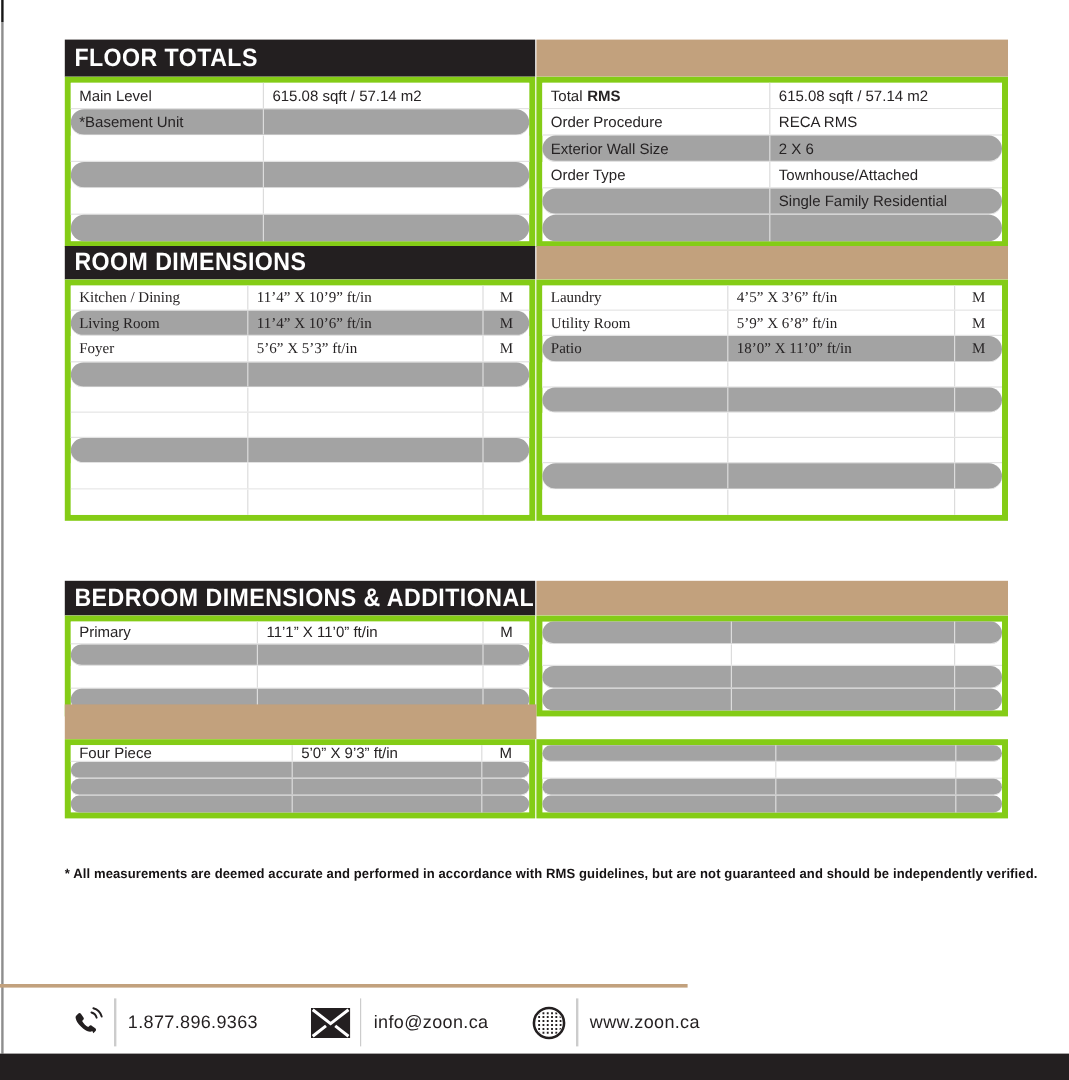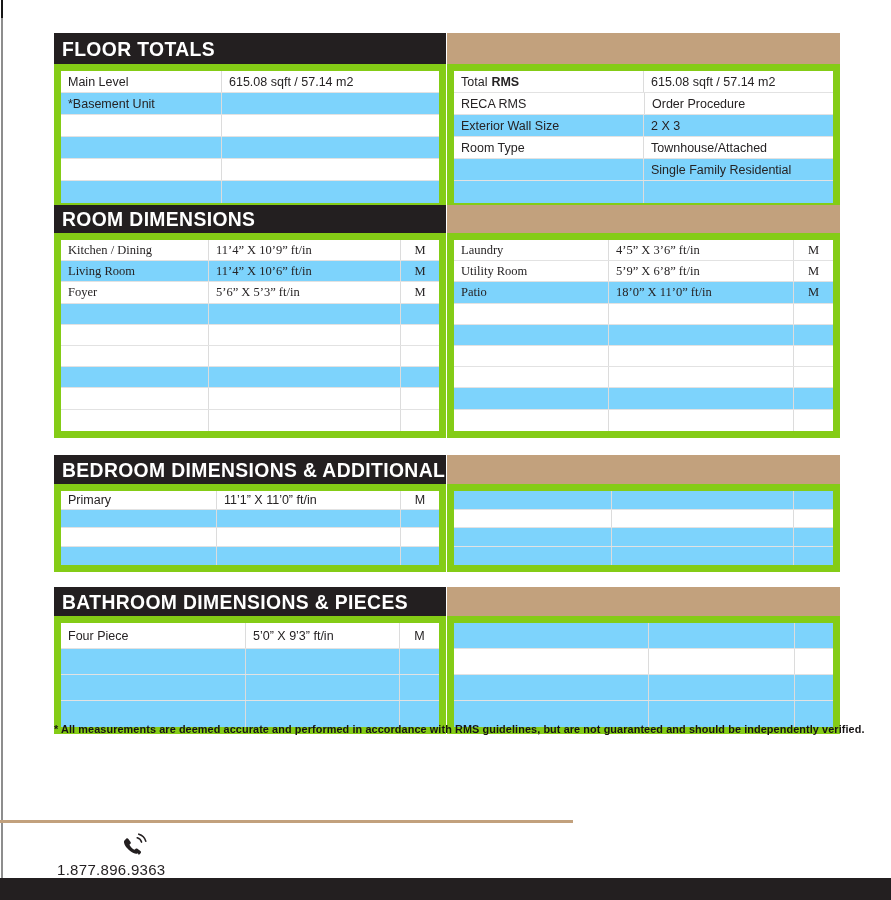--- a/index.html
+++ b/index.html
@@ -18,56 +18,56 @@
     display:flex;align-items:center;padding-left:8px;
   }
   .head-black .title{
     color:#ffffff;font-weight:700;font-size:21px;letter-spacing:.4px;
     transform:scaleX(.92);transform-origin:left center;white-space:nowrap;
   }
   .head-tan{background:#c2a17d;width:393px;}
   .h31{height:31px}.h28{height:28px}.h29{height:29px}
   .tbl-pair{display:flex;gap:1px;}
   .tbl{
-    width:392px;box-sizing:border-box;border:7px solid #84cc16;background:#fff;
+    width:392px;box-sizing:border-box;border:5px solid #84cc16;background:#fff;
   }
   .tbl-r{width:393px;}
   .trow{display:flex;box-sizing:border-box;border-bottom:1px solid #e2e2e2;background:#fff;}
   .trow:last-child{border-bottom:none;}
-  .trow.shaded{background:#7dd3fc;}
+  .trow.shaded{background:#a3a3a3;border-radius:11px;}
   .tcell{
     box-sizing:border-box;display:flex;align-items:center;
     padding:0 7px;font-size:12.5px;white-space:nowrap;overflow:hidden;color:#262324;
   }
   .tcell + .tcell{border-left:1px solid #dcdcdc;}
   .tcell b{font-weight:700;margin-left:4px;}
   .col-unit{justify-content:center;padding:0;}
   .col-value{flex:1;}
   
   .rh22 .trow{height:22px;}
   .rh21 .trow{height:21.2px;font-family:Liberation Serif, serif;}
   .rh18 .trow{height:18.5px;justify-content:flex-end;}
-  .rh19 .trow{height:26px;justify-content:flex-end;}
+  .rh19 .trow{height:14px;justify-content:flex-end;}
   
   .t-floor-left  .col-label{width:160px;}
   .t-floor-right .col-label{width:189px;}
   .t-room-left   .col-label{width:147px;}  .t-room-left  .col-unit{width:39px;}
   .t-room-right  .col-label{width:154px;}  .t-room-right .col-unit{width:40px;}
   .t-bed-left    .col-label{width:155px;}  .t-bed-left   .col-unit{width:39px;}
   .t-bed-right   .col-label{width:157px;}  .t-bed-right  .col-unit{width:40px;}
   .t-bath-left   .col-label{width:184px;}  .t-bath-left  .col-unit{width:40px;}
   .t-bath-right  .col-label{width:194px;}  .t-bath-right .col-unit{width:39px;}
 
   .disclaimer{
     position:absolute;left:54px;top:723px;width:800px;margin:0;
     font-size:11.2px;font-weight:600;letter-spacing:.1px;color:#161314;white-space:nowrap;
     transform:scaleX(.97);transform-origin:left center;
   }
   .tan-line{position:absolute;left:0;top:820px;width:573px;height:3px;background:#c2a17d;}
-  .footer{position:absolute;left:57px;top:831px;height:42px;display:flex;align-items:center;flex-direction:column;}
+  .footer{position:absolute;left:57px;top:831px;height:42px;display:flex;align-items:center;}
   .f-icon{display:flex;align-items:center;justify-content:center;}
   .f-div{width:1.5px;height:40px;background:#cccccc;margin:0 10px 0 8px;}
   .f-text{font-size:15px;letter-spacing:.3px;color:#231f20;}
   .gap1{margin-right:44px;} .gap2{margin-right:36px;}
   .bottom-bar{position:absolute;left:0;top:878px;width:891px;height:22px;background:#231f20;}
 </style>
 </head>
 <body>
 
 <div class="page">
@@ -106,29 +106,29 @@
             <div class="tcell col-label"></div>
             <div class="tcell col-value"></div>
           </div>
         </div>
       <div class="tbl tbl-r rh22 t-floor-right">
           <div class="trow">
             <div class="tcell col-label">Total<b>RMS</b></div>
             <div class="tcell col-value">615.08 sqft / 57.14 m2</div>
           </div>
           <div class="trow">
+            <div class="tcell col-label">Order Procedure</div>
             <div class="tcell col-value">RECA RMS</div>
-            <div class="tcell col-label">Order Procedure</div>
           </div>
           <div class="trow shaded">
             <div class="tcell col-label">Exterior Wall Size</div>
-            <div class="tcell col-value">2 X 3</div>
-          </div>
-          <div class="trow">
-            <div class="tcell col-label">Room Type</div>
+            <div class="tcell col-value">2 X 6</div>
+          </div>
+          <div class="trow">
+            <div class="tcell col-label">Order Type</div>
             <div class="tcell col-value">Townhouse/Attached</div>
           </div>
           <div class="trow shaded">
             <div class="tcell col-label"></div>
             <div class="tcell col-value">Single Family Residential</div>
           </div>
           <div class="trow shaded">
             <div class="tcell col-label"></div>
             <div class="tcell col-value"></div>
           </div>
@@ -234,21 +234,21 @@
           </div>
           <div class="trow">
             <div class="tcell col-label"></div>
             <div class="tcell col-value"></div>
             <div class="tcell col-unit"></div>
           </div>
         </div>
     </div>
   </section>
 
-  <section class="sec" style="top:455px">
+  <section class="sec" style="top:484px">
     <div class="sec-head">
       <div class="head-black h29">
         <span class="title">BEDROOM DIMENSIONS &amp; ADDITIONAL</span>
       </div>
       <div class="head-tan h29"></div>
     </div>
     <div class="tbl-pair">
       <div class="tbl rh18 t-bed-left">
           <div class="trow">
             <div class="tcell col-label">Primary</div>
@@ -291,23 +291,20 @@
             <div class="tcell col-label"></div>
             <div class="tcell col-value"></div>
             <div class="tcell col-unit"></div>
           </div>
         </div>
     </div>
   </section>
 
   <section class="sec" style="top:587px">
     <div class="sec-head">
-      <div class="head-black h29">
-        <span class="title">BATHROOM DIMENSIONS &amp; PIECES</span>
-      </div>
       <div class="head-tan h29"></div>
     </div>
     <div class="tbl-pair">
       <div class="tbl rh19 t-bath-left">
           <div class="trow">
             <div class="tcell col-label">Four Piece</div>
             <div class="tcell col-value">5’0” X 9’3” ft/in</div>
             <div class="tcell col-unit">M</div>
           </div>
           <div class="trow shaded">

